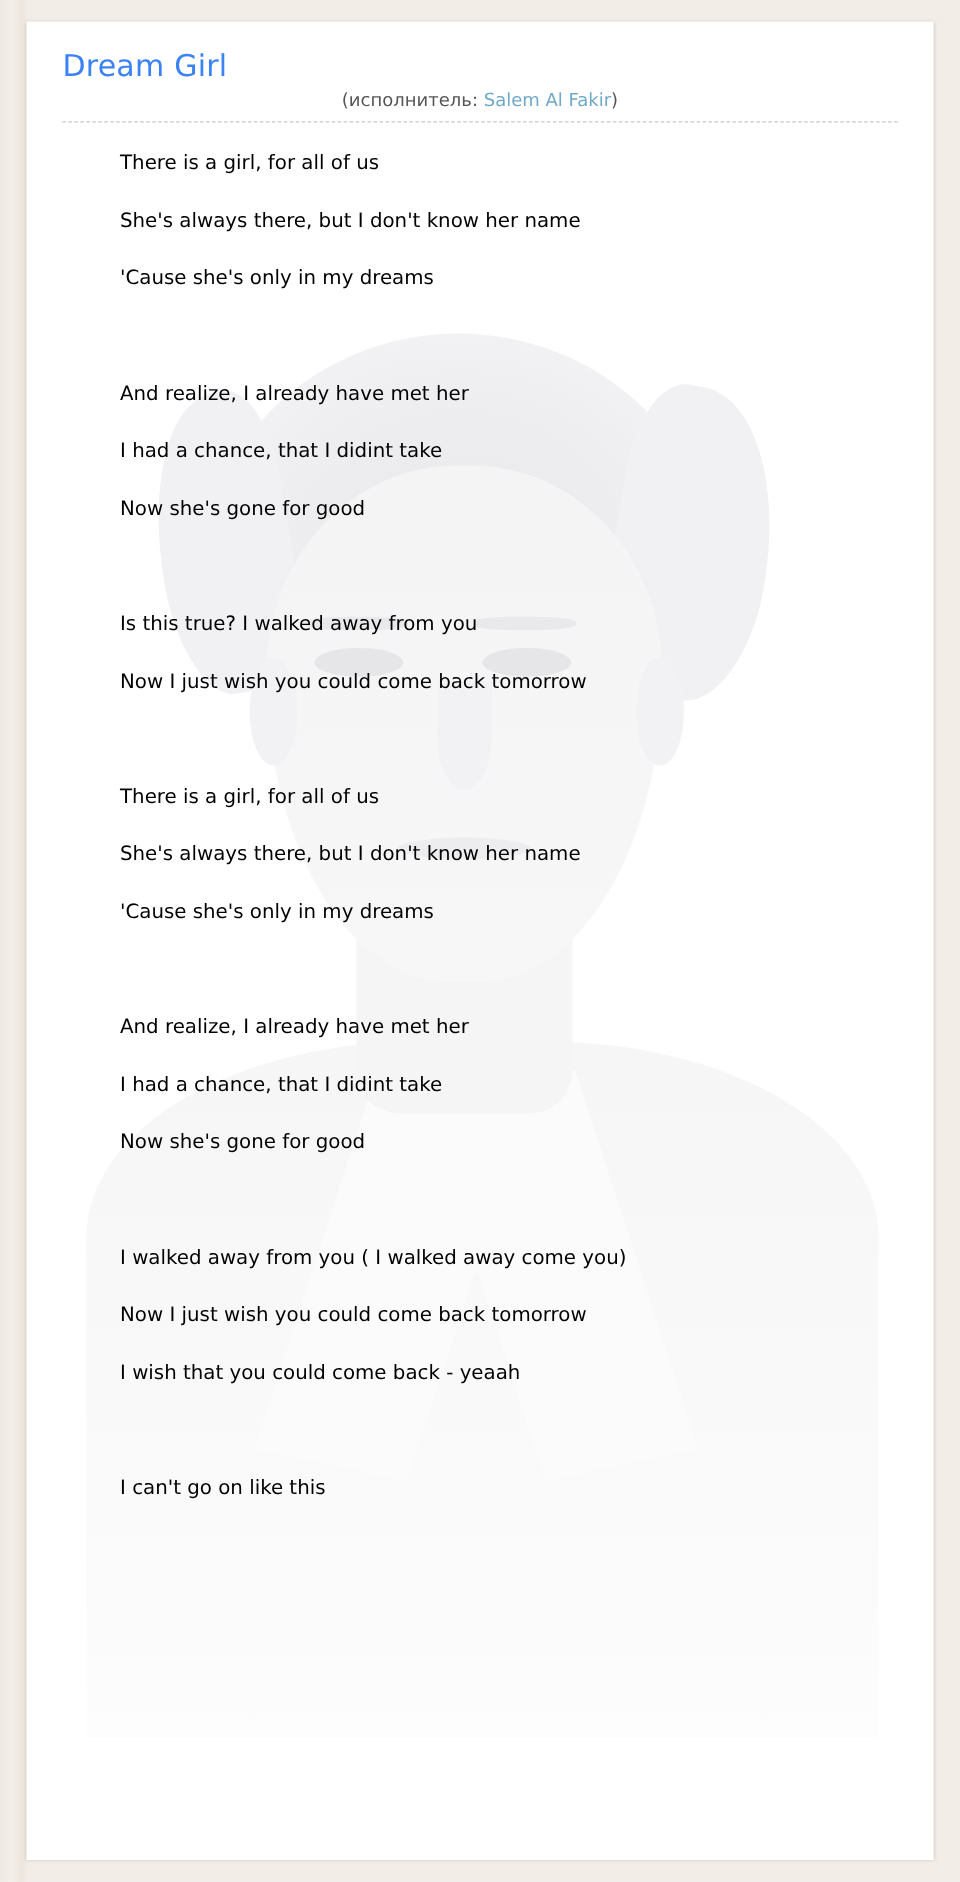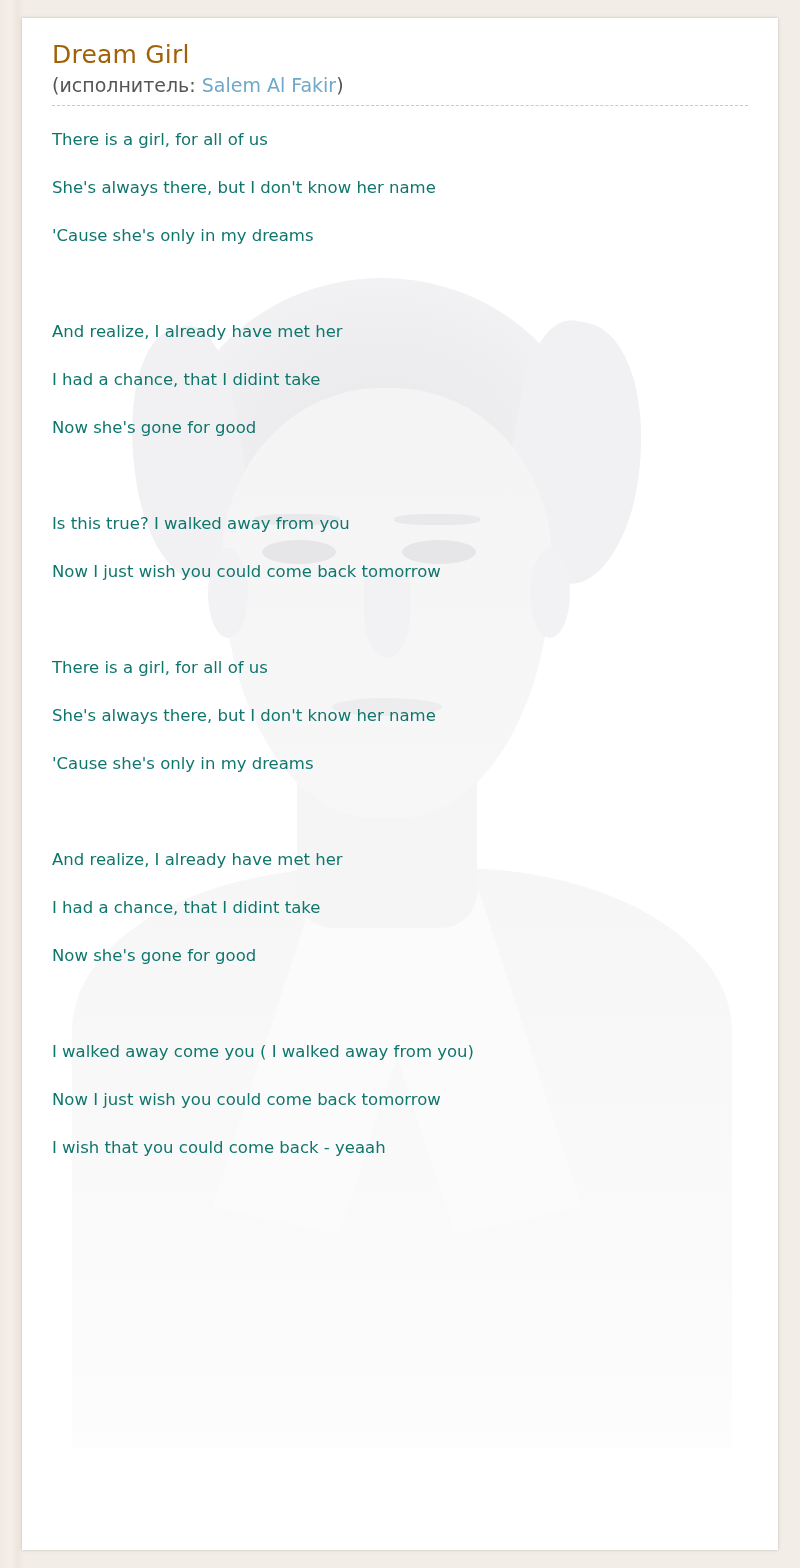--- a/index.html
+++ b/index.html
@@ -144,42 +144,44 @@
     border-radius: 50%;
     background: #f2f2f4;
   }
 
   .content {
     position: relative;
     padding: 22px 30px 0 30px;
   }
   .song-title {
     font-size: 25px;
-    color: #a16207;
+    color: #3b82f6;
     font-weight: normal;
     margin: 0 0 4px 0;
     line-height: 1.2;
     letter-spacing: 0.2px;
   }
   .artist-line {
-    font-size: 19px;
+    font-size: 15px;
     color: #555555;
     padding-bottom: 9px;
     border-bottom: 1px dashed #c8c8c8;
     margin-bottom: 10px;
+    text-align: center;
   }
   .artist-link {
     color: #6fa8c8;
     text-decoration: none;
   }
 
   .lyrics {
     font-size: 16.5px;
-    color: #0f766e;
+    color: #000000;
     line-height: 1.0;
+    margin-left: 48px;
   }
   .lyric-line {
     height: 48px;
     line-height: 48px;
     white-space: pre;
   }
   .lyric-line.blank {
     height: 48px;
   }
 </style>
@@ -226,21 +228,22 @@
           <div class="lyric-line">Now I just wish you could come back tomorrow</div>
           <div class="lyric-line blank"></div>
           <div class="lyric-line">There is a girl, for all of us</div>
           <div class="lyric-line">She's always there, but I don't know her name</div>
           <div class="lyric-line">'Cause she's only in my dreams</div>
           <div class="lyric-line blank"></div>
           <div class="lyric-line">And realize, I already have met her</div>
           <div class="lyric-line">I had a chance, that I didint take</div>
           <div class="lyric-line">Now she's gone for good</div>
           <div class="lyric-line blank"></div>
-          <div class="lyric-line">I walked away come you ( I walked away from you)</div>
+          <div class="lyric-line">I walked away from you ( I walked away come you)</div>
           <div class="lyric-line">Now I just wish you could come back tomorrow</div>
           <div class="lyric-line">I wish that you could come back - yeaah</div>
           <div class="lyric-line blank"></div>
+          <div class="lyric-line">I can't go on like this</div>
         </div>
     </div>
 
   </div>
 </div>
 
 </body></html>

